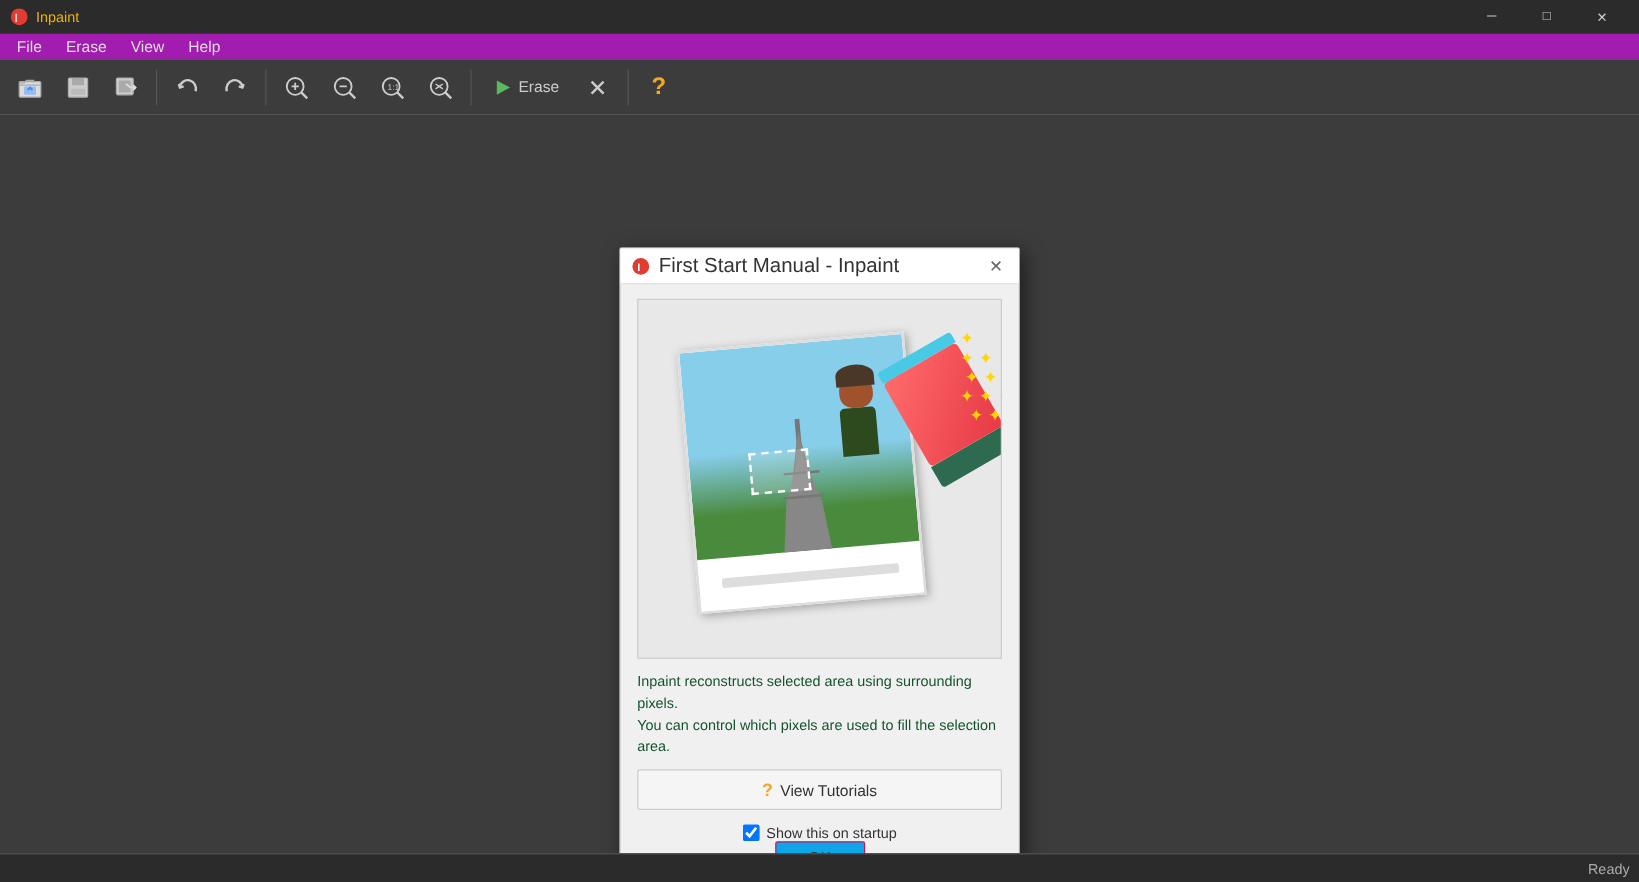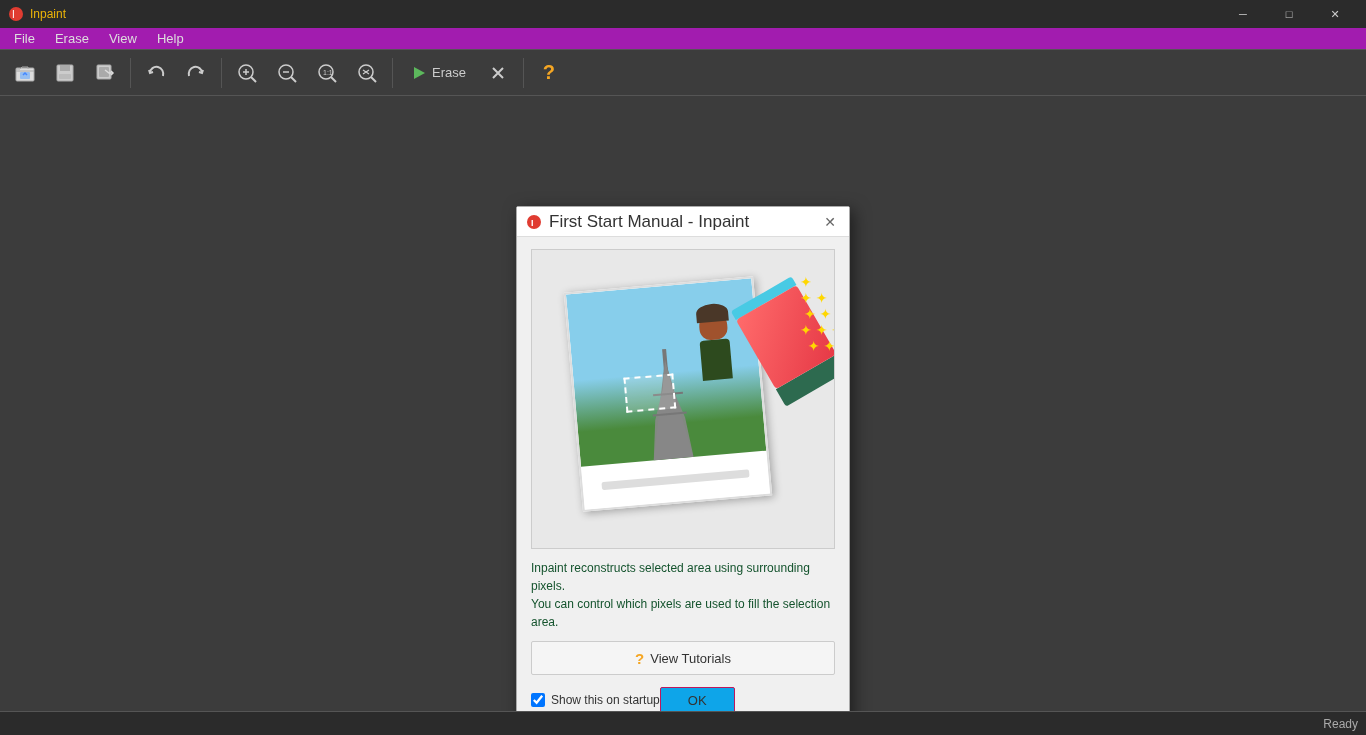--- a/index.html
+++ b/index.html
@@ -375,22 +375,23 @@
     .question-icon {
       color: #f5a623;
       font-weight: bold;
       font-size: 15px;
     }
 
     
     #dialog-footer {
       display: flex;
       align-items: center;
-      justify-content: flex-start;
+      justify-content: space-between;
       padding-top: 2px;
+      flex-direction: column;
     }
     .checkbox-area {
       display: flex;
       align-items: center;
       gap: 6px;
       cursor: pointer;
     }
     .checkbox-area input[type=checkbox] {
       width: 14px;
       height: 14px;

